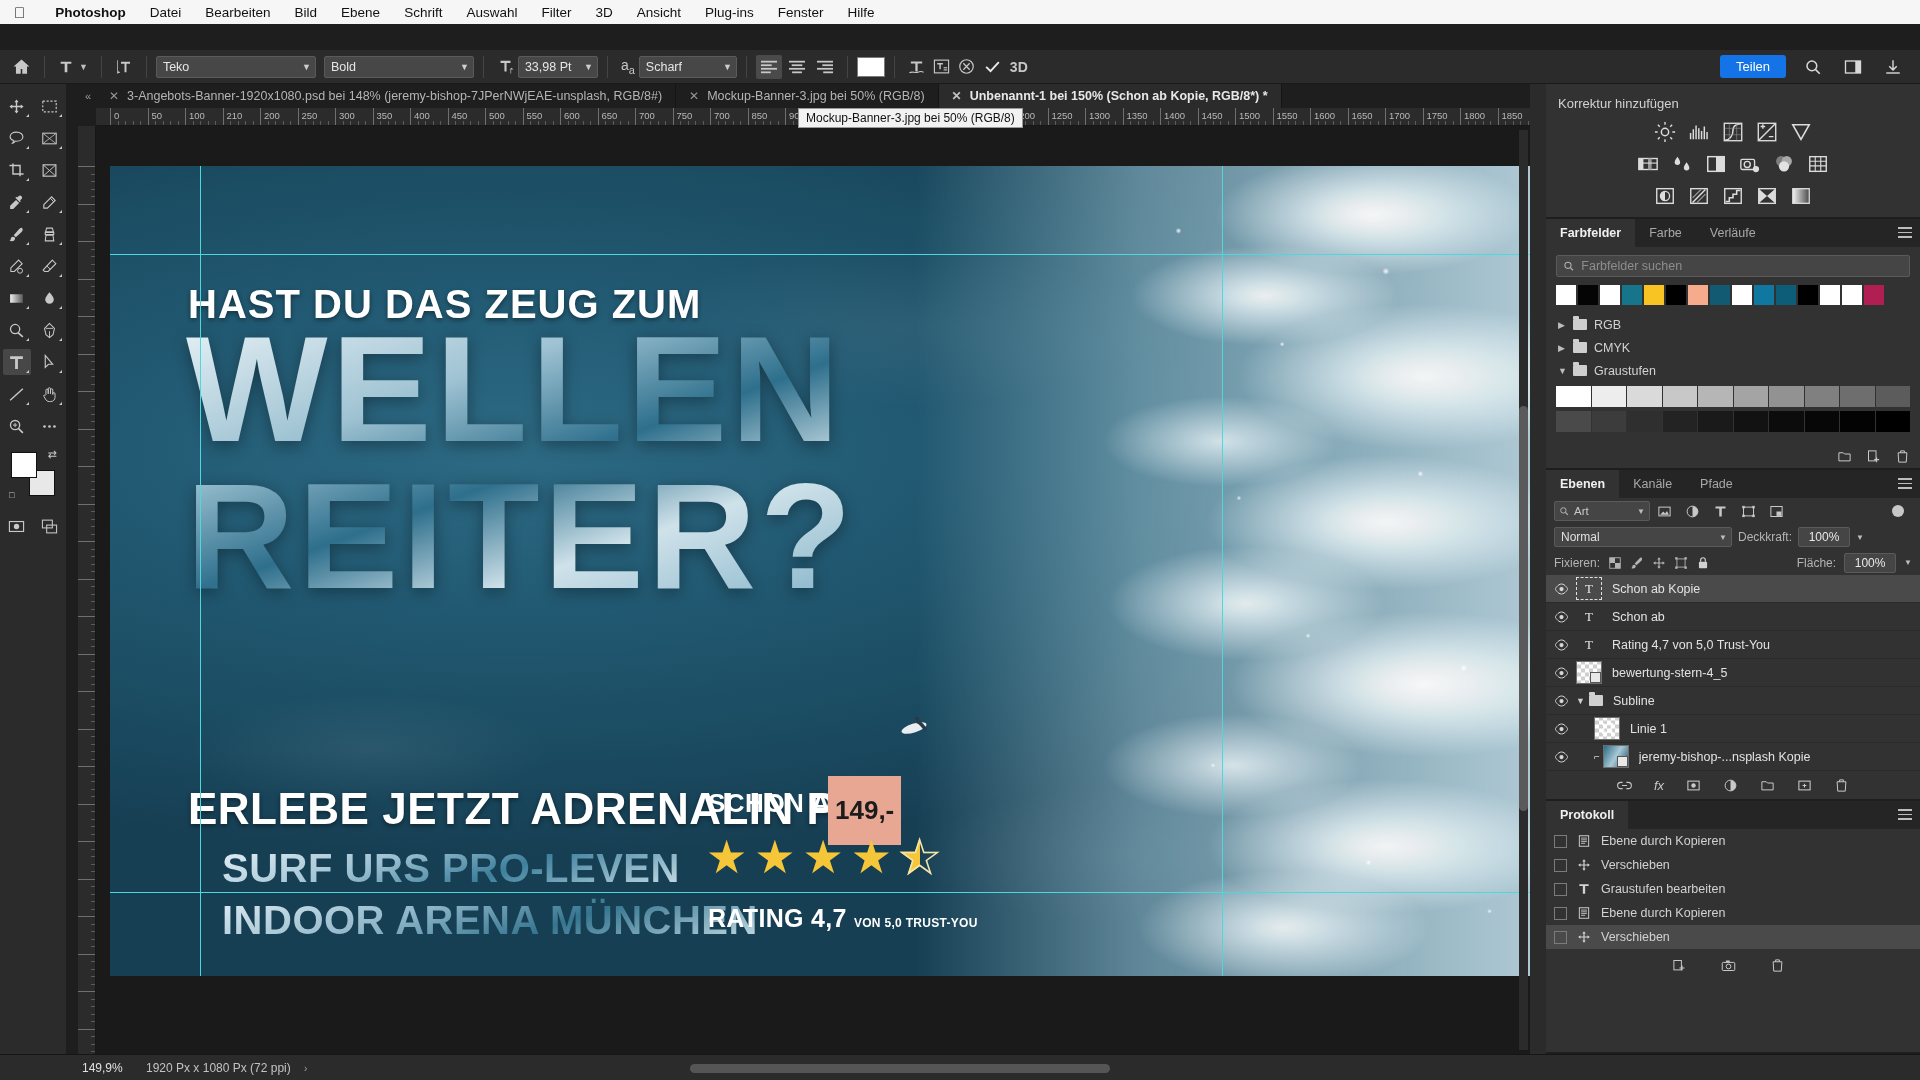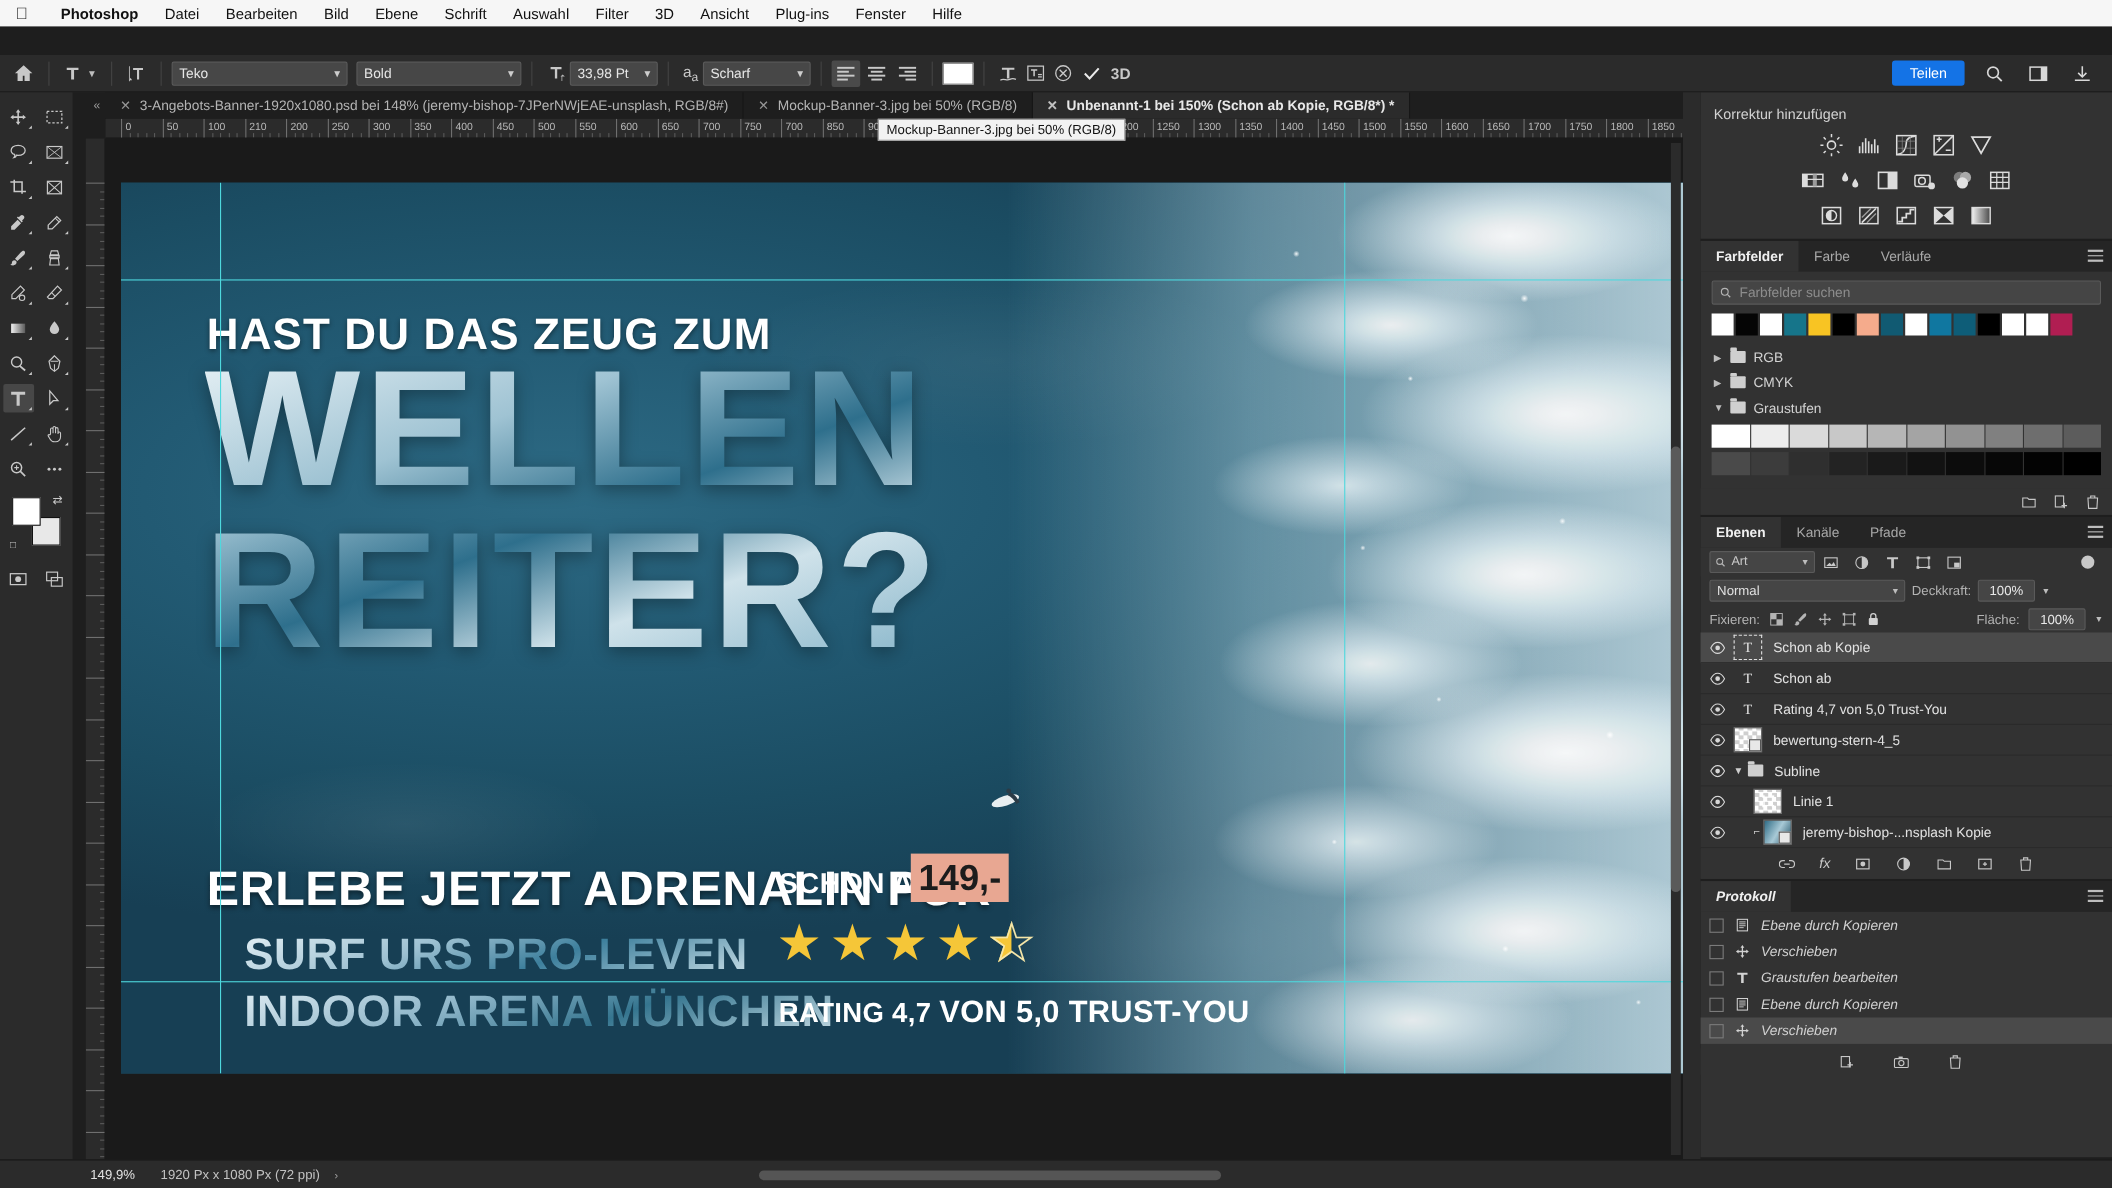--- a/index.html
+++ b/index.html
@@ -201,31 +201,31 @@
     -webkit-background-clip:text;background-clip:text;-webkit-text-fill-color:transparent;
   }
   .sub3{
     left:112px;top:732px;font-size:40px;font-weight:bold;letter-spacing:.5px;
     background:linear-gradient(160deg,#dfecf3 0%,#8fb6c9 35%,#35758f 62%,#c7dde6 100%);
     -webkit-background-clip:text;background-clip:text;-webkit-text-fill-color:transparent;
   }
   .schonab{left:598px;top:622px;font-size:26px;font-weight:bold;letter-spacing:.5px;}
   .pricebox{
     position:absolute;left:718px;top:610px;background:#e8a792;
-    padding:3px 7px;color:#1c1c1c;font-size:33px;font-weight:bold;
+    padding:19px 7px;color:#1c1c1c;font-size:26px;font-weight:bold;
   }
   .stars{position:absolute;left:596px;top:668px;display:flex;gap:7px;}
   .star{font-size:46px;line-height:1;color:#f5c638;}
   .star.half{
     background:linear-gradient(90deg,#f5c638 50%, transparent 50%);
     -webkit-background-clip:text;background-clip:text;-webkit-text-fill-color:transparent;
     -webkit-text-stroke:1.5px #f5e6a8;
   }
   .ratingline{left:598px;top:738px;font-size:25px;font-weight:bold;letter-spacing:.3px;}
-  .ratingline .sm{font-size:28px;}
+  .ratingline .sm{font-size:12px;}
 
   
   .guide{position:absolute;background:#4ed8dd;}
   .guide.v{width:1px;top:0;bottom:0;}
   .guide.h{height:1px;left:0;right:0;}
   .surfer{
     position:absolute;left:790px;top:546px;width:42px;height:30px;
   }
 
   
@@ -1670,21 +1670,21 @@
             </svg>
         </span>
         <span>
           <svg class="ico" width="15" height="15" viewBox="0 0 24 24">
               <path d="M5 6h14l-1 15H6zM9 6V3h6v3" fill="none" stroke="#c8c8c8" stroke-width="1.6"></path>
             </svg>
         </span>
       </div>
     </div>
 
-    <div class="panel" style="flex:1;font-style:italic;">
+    <div class="panel" style="flex:1;">
       <div class="ptabs">
         <div class="ptab active">Protokoll</div>
         <div class="pmenu">
             <i></i>
             <i></i>
             <i></i>
           </div>
       </div>
       <div id="histList">
           <div class="histrow">

